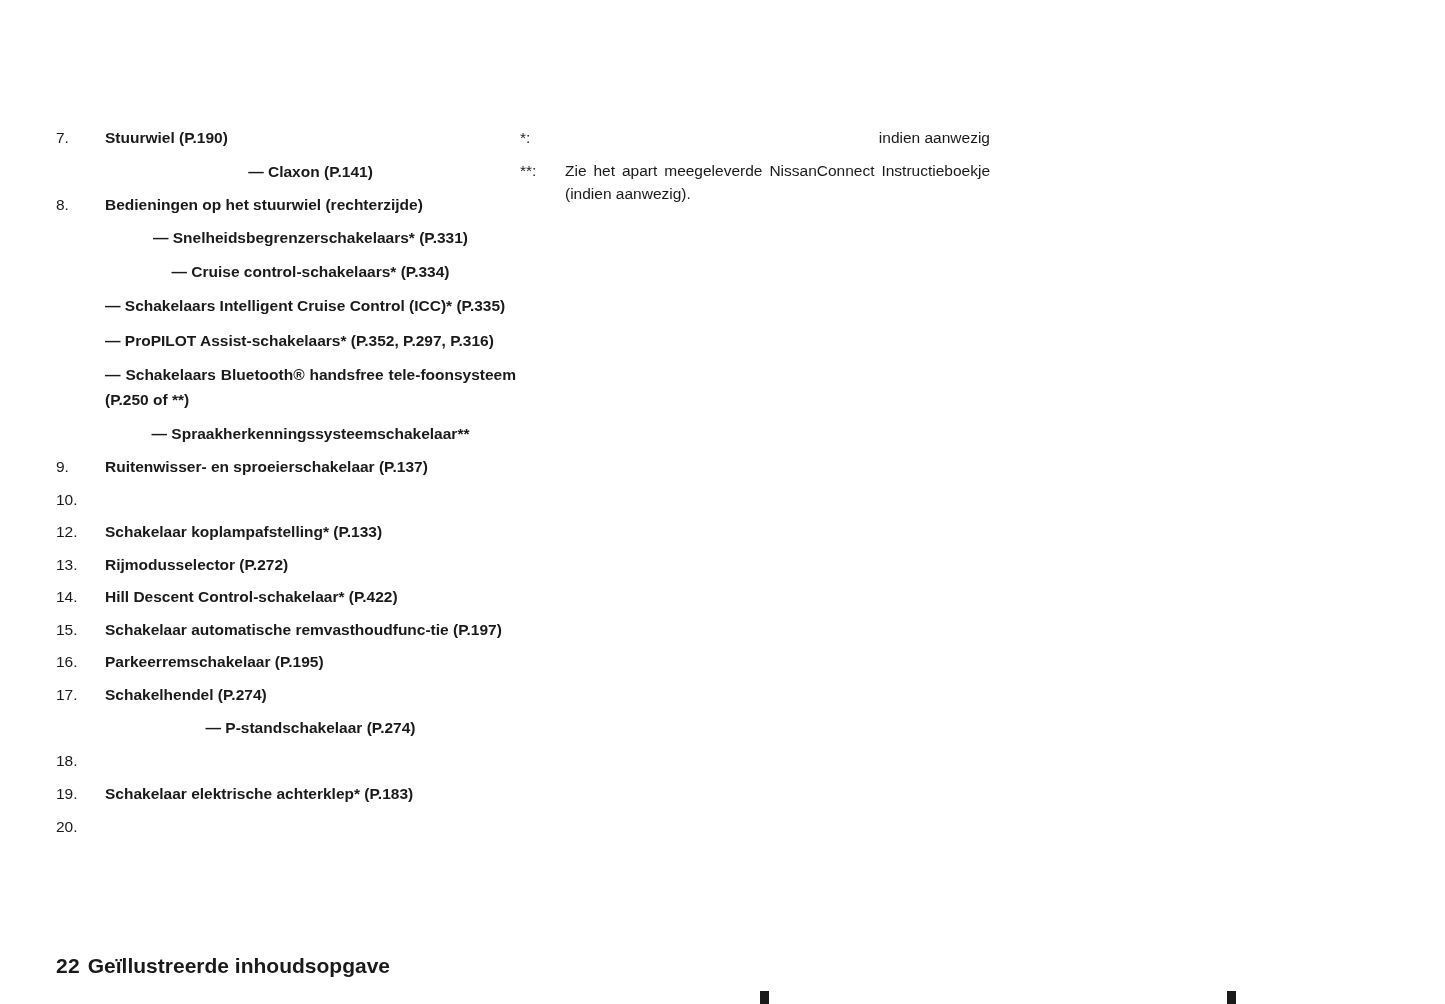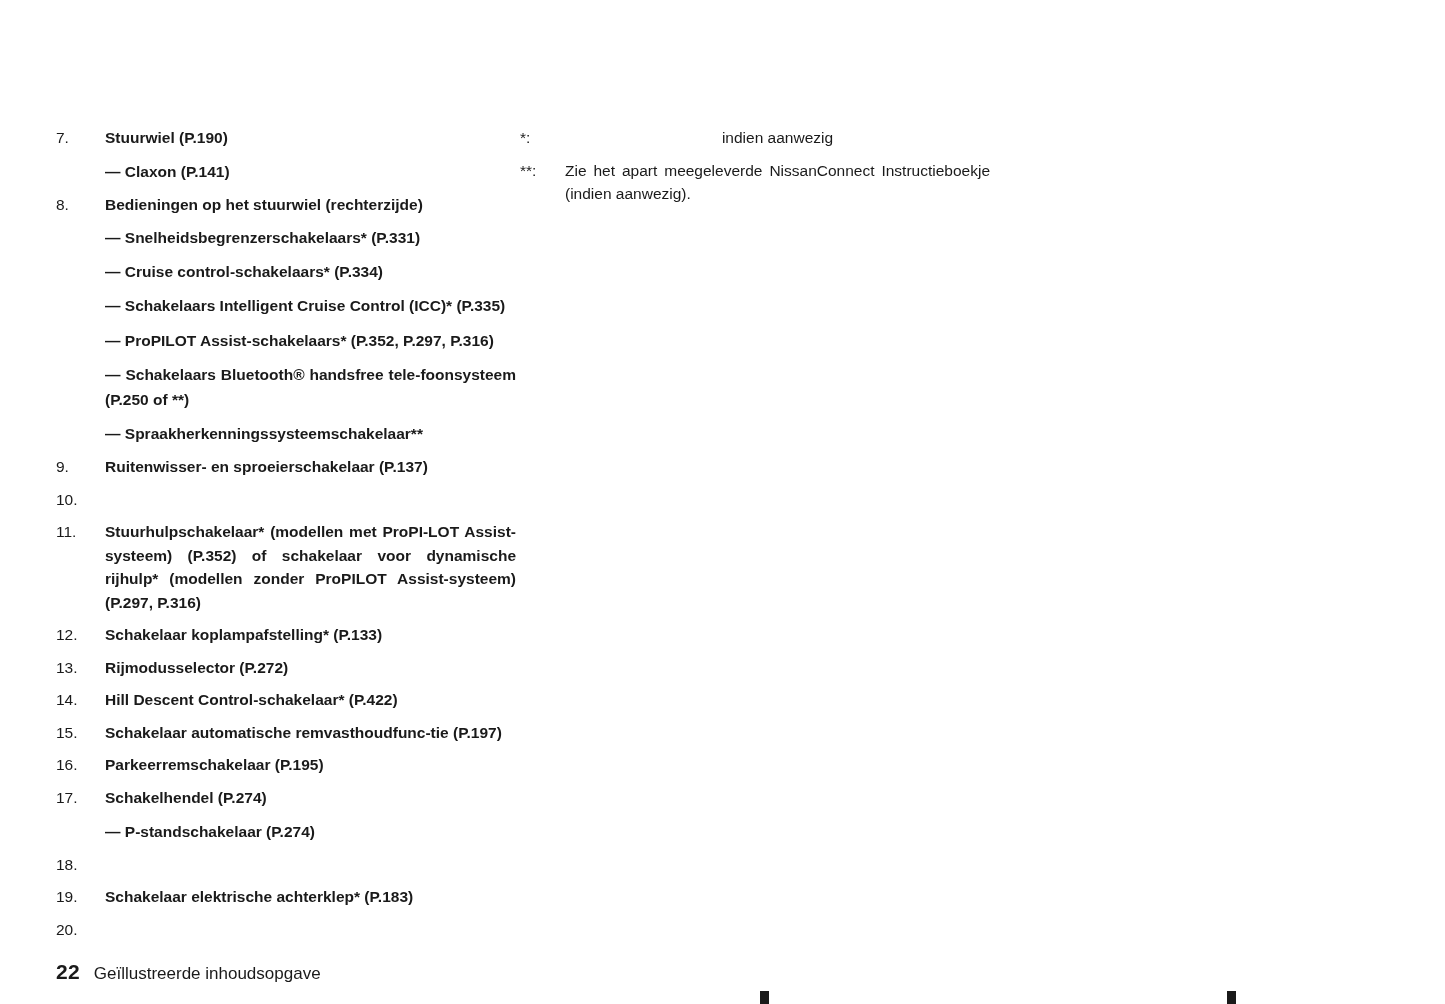--- a/index.html
+++ b/index.html
@@ -60,60 +60,60 @@
   .entry-text.nojustify { text-align: left; }
 
   
   .sub {
     display: block;
     font-size: 15.5px;
     line-height: 1.62;
     margin-top: 9px;
     text-align: justify;
   }
-  .sub.nojustify { text-align: left; }
+  .sub.nojustify { text-align: center; }
 
   
   .note {
     display: flex;
     align-items: flex-start;
     margin-bottom: 9px;
   }
   .note-mark {
     width: 45px;
     flex: 0 0 45px;
     font-size: 15.5px;
     line-height: 1.52;
   }
   .note-text {
     flex: 1 1 auto;
     font-size: 15.5px;
     line-height: 1.52;
     text-align: justify;
   }
-  .note-text.nojustify { text-align: center; }
+  .note-text.nojustify { text-align: right; }
 
   
   .footer {
     position: absolute;
     left: 56px;
-    bottom: 20px;
+    bottom: 26px;
     display: flex;
     align-items: baseline;
   }
   .footer-page {
     font-size: 21px;
     font-weight: bold;
     letter-spacing: 0.2px;
     color: #1a1a1a;
   }
   .footer-title {
-    font-size: 17px;
-    font-weight: normal;
-    margin-left: 14px;
+    font-size: 21px;
+    font-weight: bold;
+    margin-left: 8px;
     color: #1a1a1a;
   }
 
   
   .mark {
     position: absolute;
     width: 9px;
     height: 13px;
     background: #1a1a1a;
     bottom: 0px;
@@ -153,24 +153,20 @@
 
       <div class="entry">
         <div class="entry-num">9.</div>
         <div class="entry-text nojustify">Ruitenwisser- en sproeierschakelaar (P.137)</div>
       </div>
 
       <div class="entry">
         <div class="entry-num">10.</div>
       </div>
 
-      <div class="entry">
-        <div class="entry-num">11.</div>
-        <div class="entry-text">Stuurhulpschakelaar* (modellen met ProPI-LOT Assist-systeem) (P.352) of schakelaar voor dynamische rijhulp* (modellen zonder ProPILOT Assist-systeem) (P.297, P.316)</div>
-      </div>
 
       <div class="entry">
         <div class="entry-num">12.</div>
         <div class="entry-text nojustify">Schakelaar koplampafstelling* (P.133)</div>
       </div>
 
       <div class="entry">
         <div class="entry-num">13.</div>
         <div class="entry-text nojustify">Rijmodusselector (P.272)</div>
       </div>

